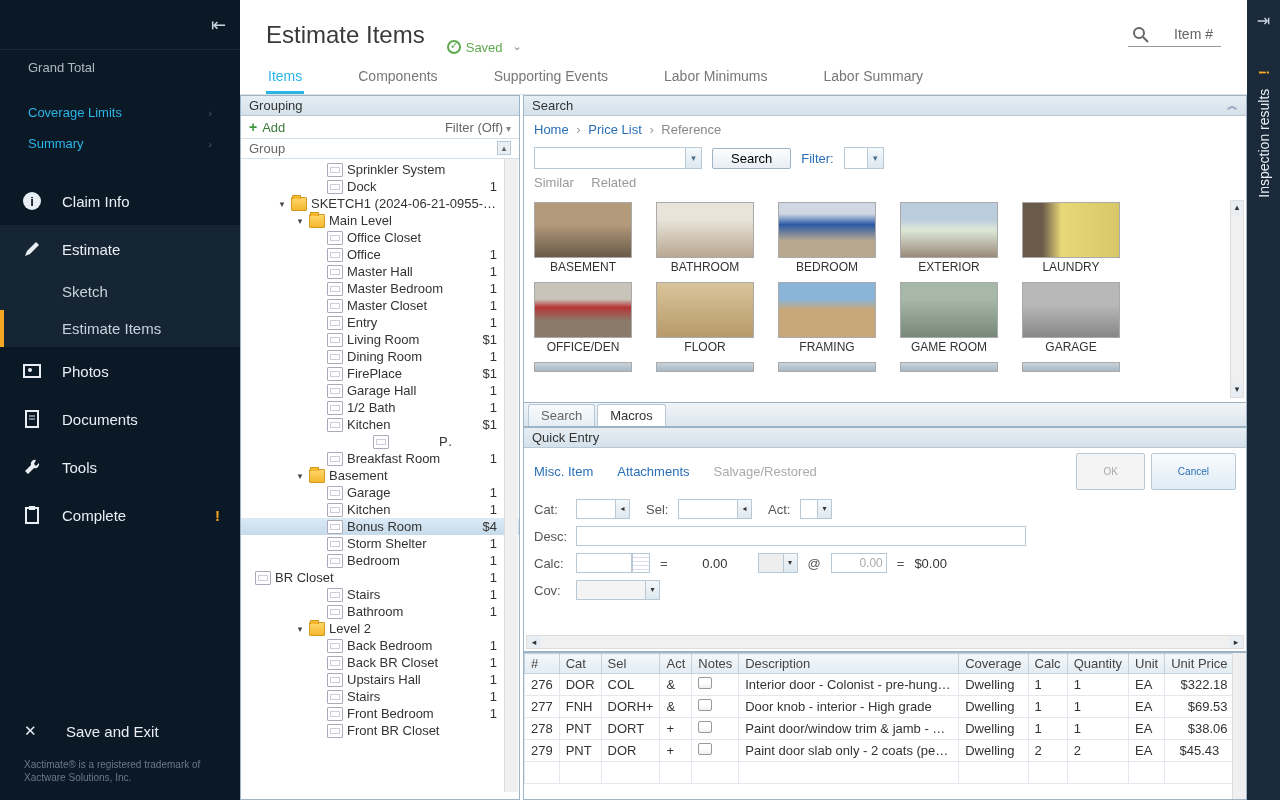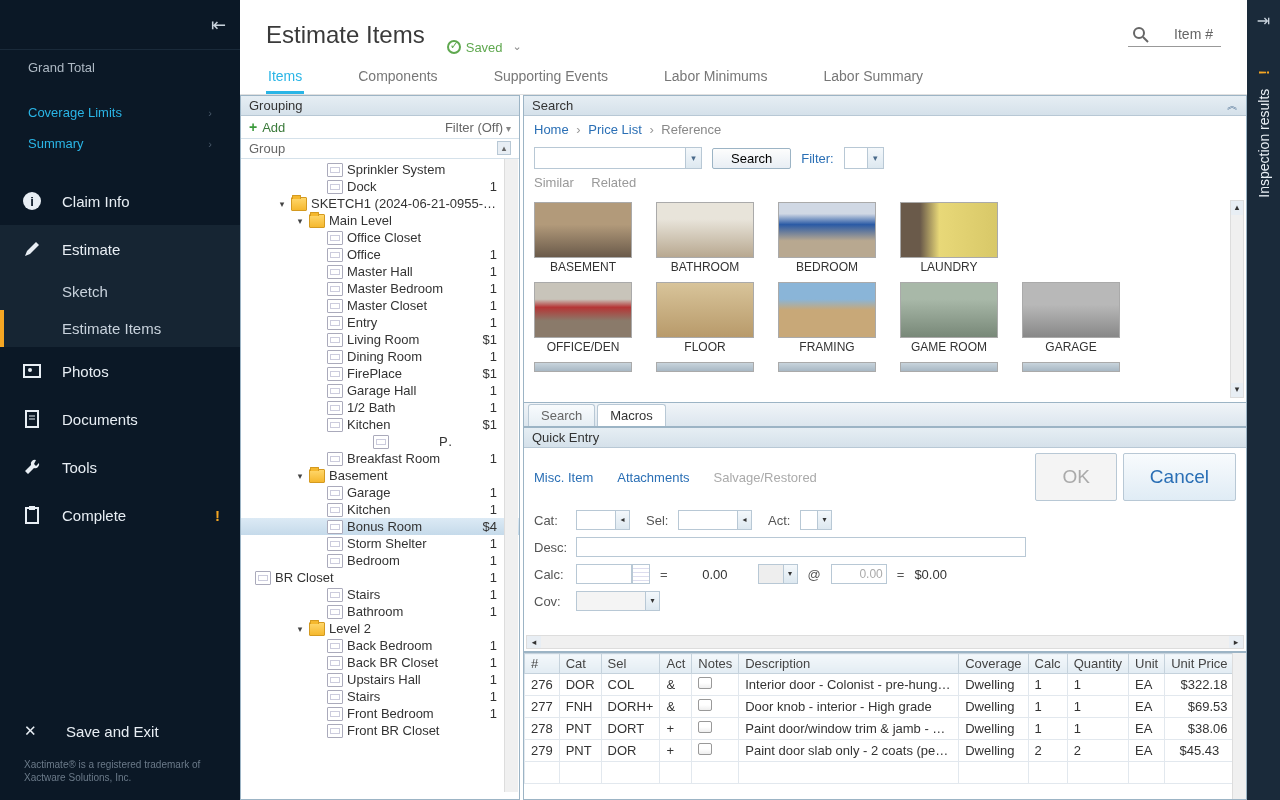--- a/index.html
+++ b/index.html
@@ -107,21 +107,21 @@
   .mid-tab { padding: 3px 12px; font-size: 13px; border: 1px solid #b8c8d5; border-bottom: none; margin-right: 2px; cursor: pointer; background: linear-gradient(#f8fbfd,#e6eef4); border-radius: 3px 3px 0 0; }
   .mid-tab.active { background: #fff; }
   .mid-tab.inactive { color: #666; }
 
   
   .quick-entry { position: absolute; left: 523px; top: 427px; right: 33px; height: 225px; border: 1px solid #9cb4c5; background: #fff; }
   .qe-links { padding: 5px 10px; font-size: 13px; display: flex; align-items: center; gap: 24px; }
   .qe-links .link { color: #2a6fb5; cursor: pointer; }
   .qe-links .disabled { color: #aaa; }
   .qe-btns { margin-left: auto; display: flex; gap: 6px; }
-  .qe-btn { padding: 12px 26px; font-size: 19px; border: 1px solid #b8c8d5; border-radius: 2px; cursor: pointer; }
+  .qe-btn { padding: 12px 26px; font-size: 10px; border: 1px solid #b8c8d5; border-radius: 2px; cursor: pointer; }
   .qe-btn.ok { background: #f4f4f4; color: #aaa; }
   .qe-btn.cancel { background: linear-gradient(#f8fbfd,#e0ecf5); color: #2a6fb5; }
   .qe-form { padding: 4px 10px; }
   .qe-row { display: flex; align-items: center; margin-bottom: 7px; font-size: 13px; }
   .qe-row label { width: 42px; color: #555; }
   .qe-input { border: 1px solid #b8c8d5; height: 20px; padding: 0 3px; font-size: 12px; }
   .qe-row .dd { width: 14px; height: 20px; background: linear-gradient(#f4f8fb,#dde8f0); border: 1px solid #b8c8d5; border-left: none; text-align: center; font-size: 8px; line-height: 18px; cursor: pointer; }
   .calc-eq { margin: 0 10px; color: #555; }
   .calc-icon { width: 18px; height: 20px; border: 1px solid #b8c8d5; background: repeating-linear-gradient(#fff 0 3px, #dde 3px 4px); cursor: pointer; }
   .qe-scroll-h { position: absolute; left: 2px; right: 2px; bottom: 2px; height: 14px; background: #f0f0f0; border: 1px solid #ddd; display: flex; justify-content: space-between; }
@@ -522,20 +522,24 @@
           <div class="thumb-img th-basement"></div>
           <div class="thumb-label">BASEMENT</div>
         </div>
         <div class="thumb">
           <div class="thumb-img th-bathroom"></div>
           <div class="thumb-label">BATHROOM</div>
         </div>
         <div class="thumb">
           <div class="thumb-img th-bedroom"></div>
           <div class="thumb-label">BEDROOM</div>
+        </div>
+        <div class="thumb">
+          <div class="thumb-img th-exterior"></div>
+          <div class="thumb-label">EXTERIOR</div>
         </div>
         <div class="thumb">
           <div class="thumb-img th-laundry"></div>
           <div class="thumb-label">LAUNDRY</div>
         </div>
       </div>
       <div class="thumb-row">
         <div class="thumb">
           <div class="thumb-img th-office"></div>
           <div class="thumb-label">OFFICE/DEN</div>

